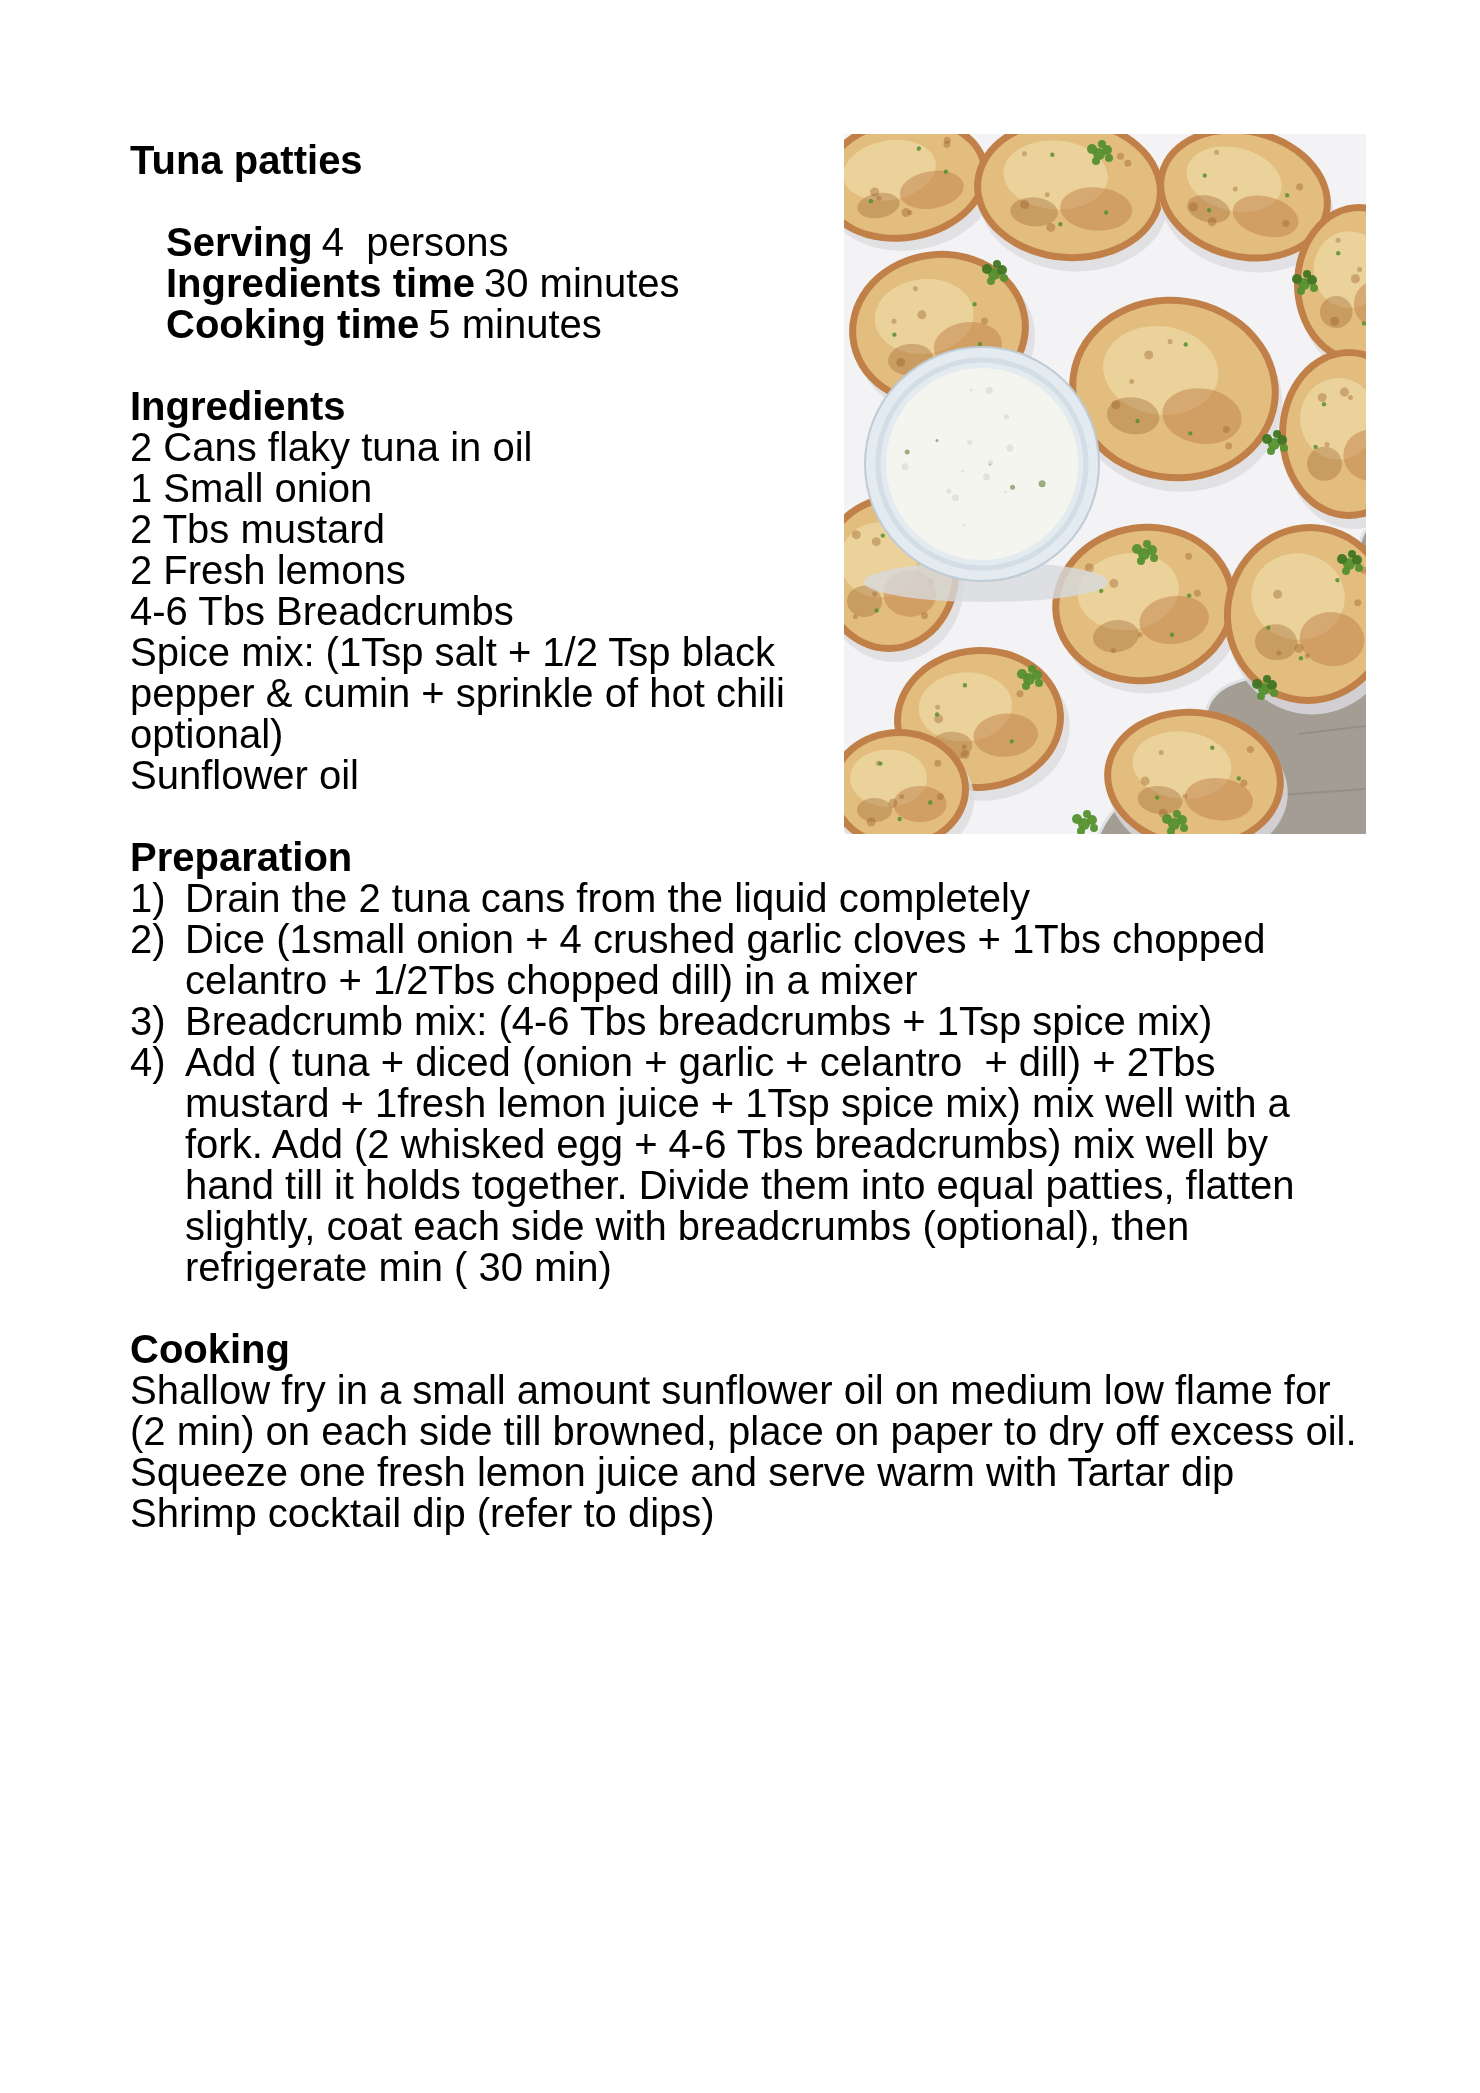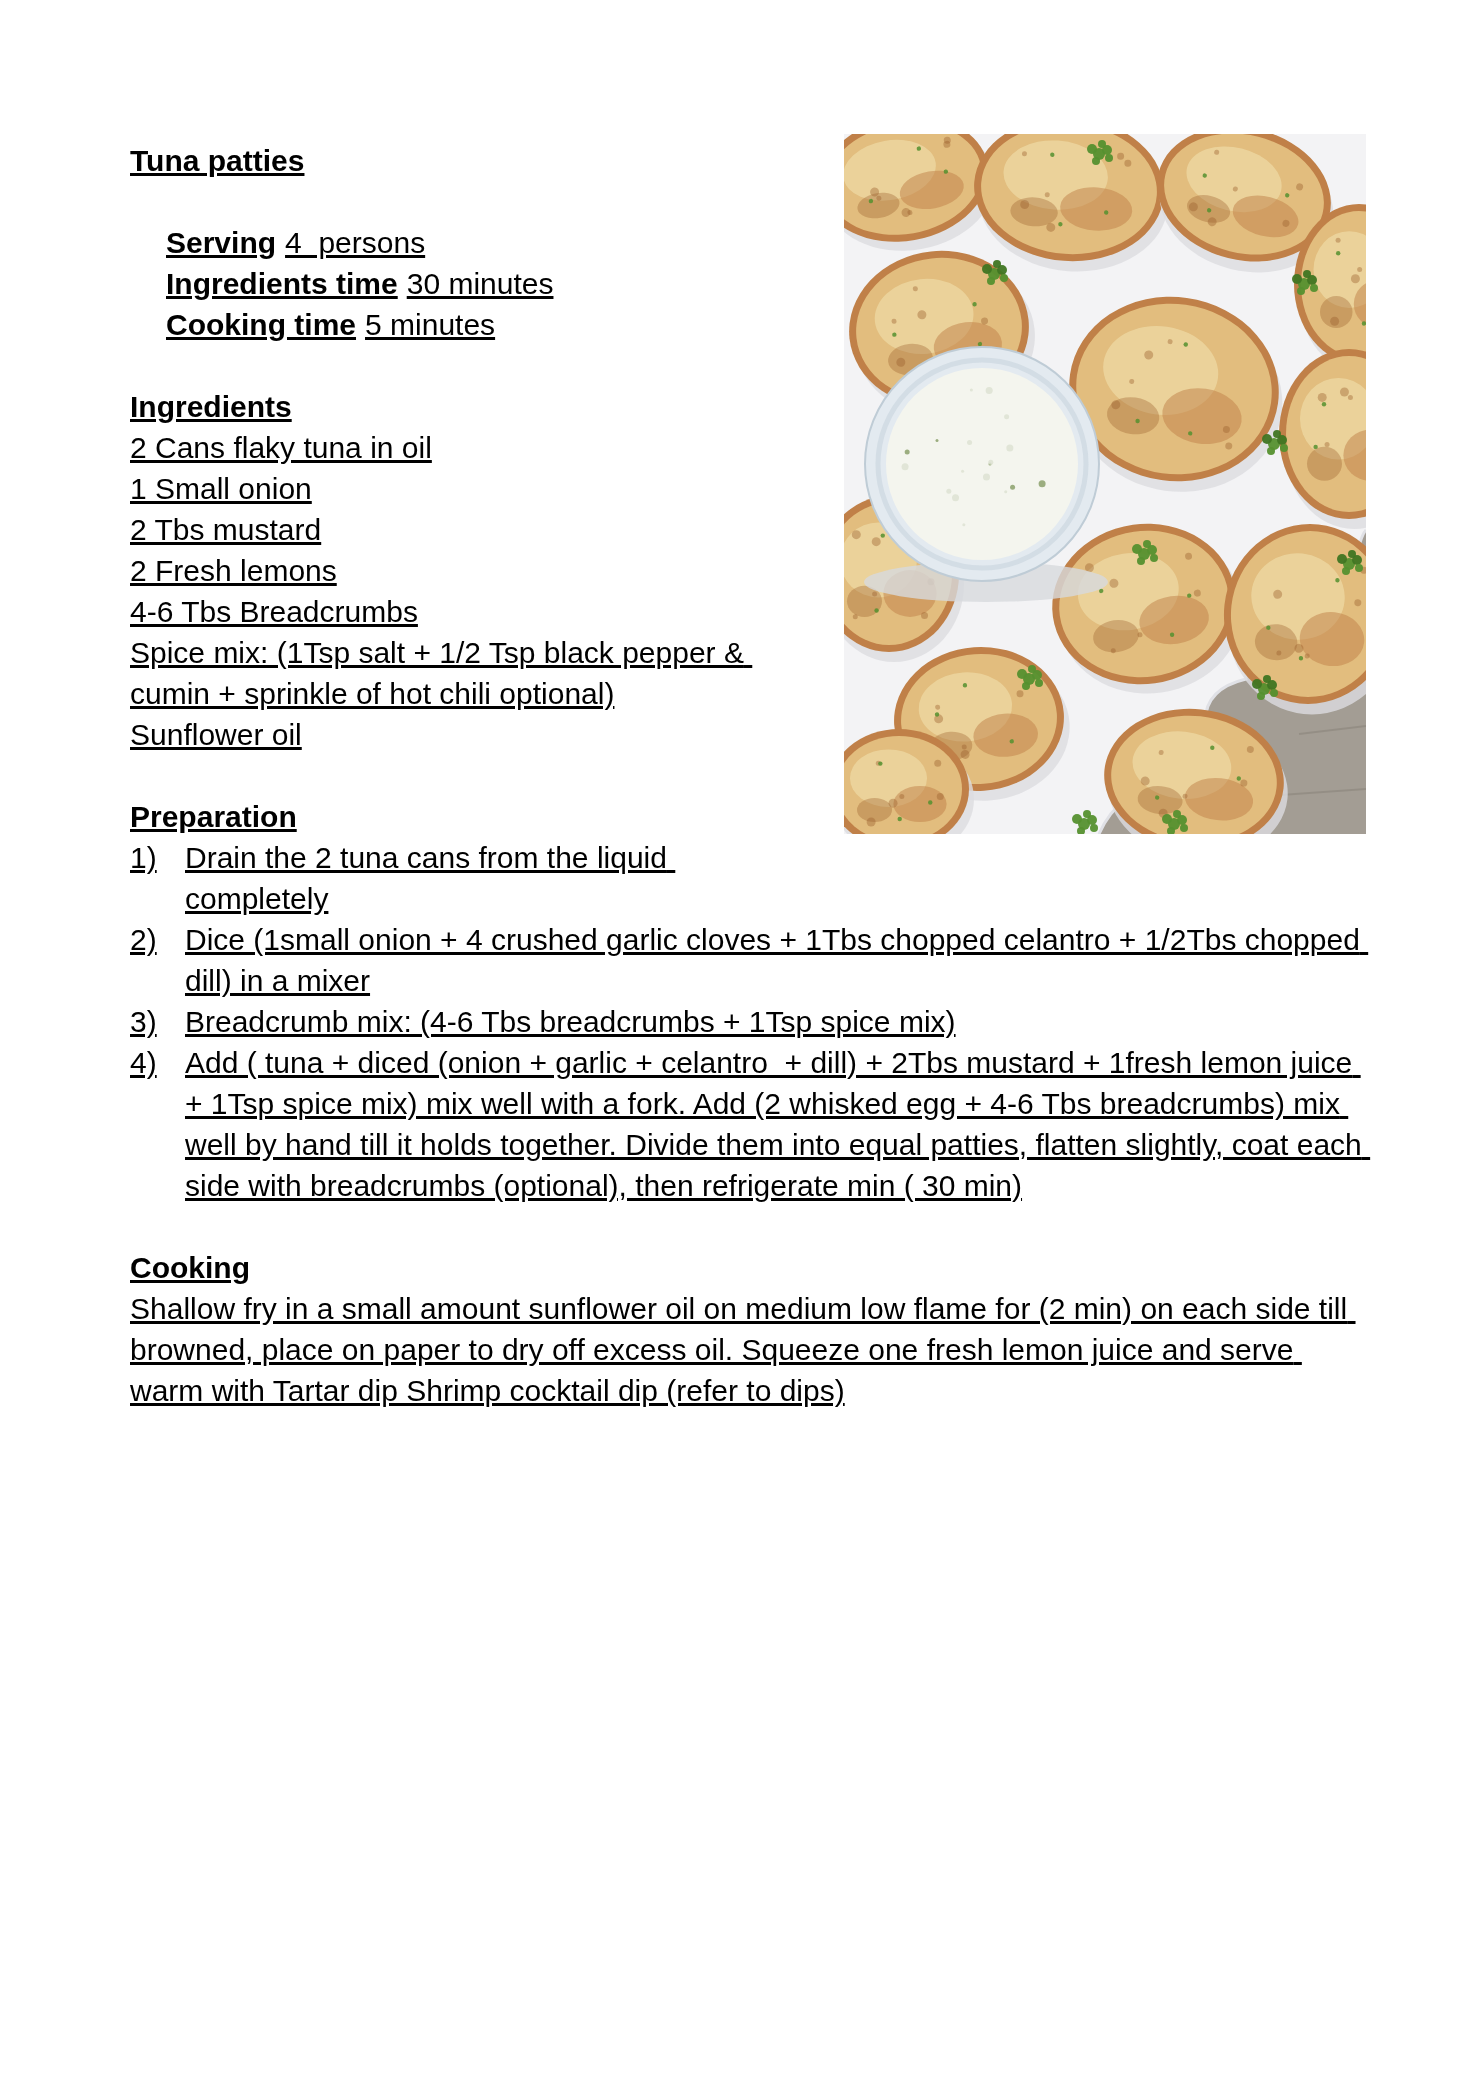--- a/index.html
+++ b/index.html
@@ -4,23 +4,22 @@
 <style>
   html,body{margin:0;padding:0;background:#ffffff;}
   body{
     width:1480px;min-height:2093px;
     font-family:"Liberation Sans",sans-serif;
     color:#000;
     overflow-x:hidden;
   }
   .content{
     padding:140px 114px 60px 130px;
-    font-size:30px;
+    font-size:40px;
     line-height:41px;
-    text-decoration:underline;
   }
   .photo{
     float:right;
     width:522px;height:700px;
     margin:-6px 0 16px 26px;
     background:#f3f3f5;
   }
   .photo svg{display:block;width:100%;height:100%;}
   .b{font-weight:bold;}
   .sp{height:41px;}

